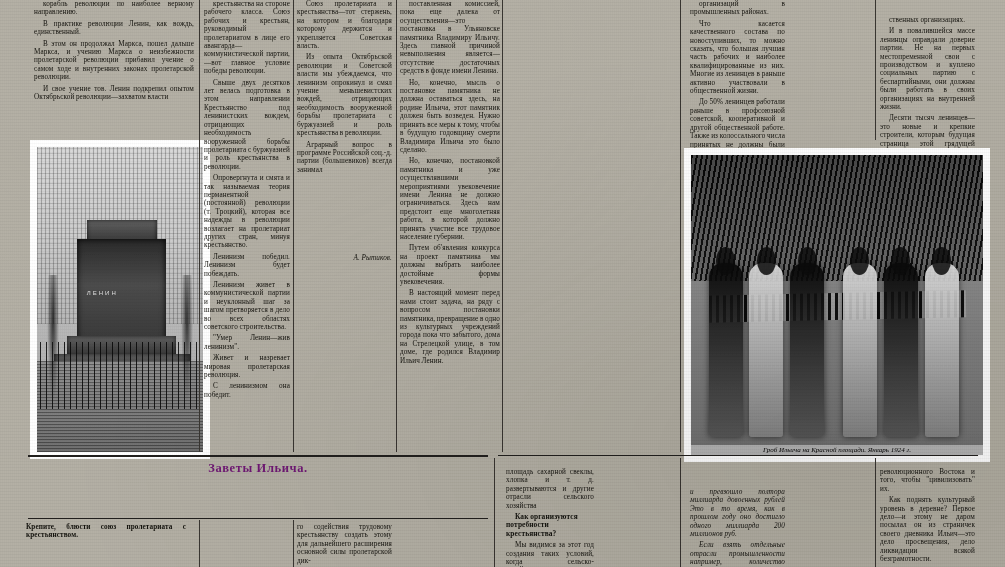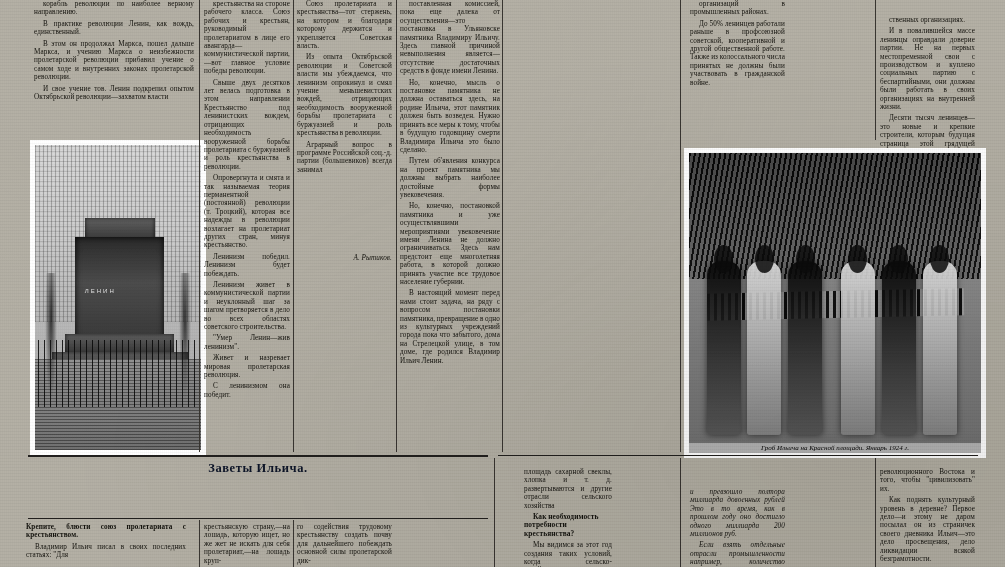--- a/index.html
+++ b/index.html
@@ -56,21 +56,21 @@
     position: absolute;
     background: #3a3733;
     width: 1px;
   }
 
   
   .photo {
     position: absolute;
     overflow: hidden;
     background: #22c55e;
-    border: 5px solid #fef9c3;
+    border: 7px solid #fef9c3;
     filter: grayscale(1) contrast(1.15);
   }
   .photo .cap {
     position: absolute;
     left: 0; right: 0; bottom: 0;
     font-size: 7px;
     text-align: center;
     color: #17150f;
     background: rgba(190,186,176,0.82);
     padding: 1px 0;
@@ -169,21 +169,21 @@
     text-align: center;
     color: #131210;
     text-shadow: 0 0 1px rgba(0,0,0,.6);
   }
   .subhead {
     font-family: "Liberation Serif", serif;
     font-weight: bold;
     font-size: 12.5px;
     letter-spacing: .6px;
     text-align: center;
-    color: #0f172a;
+    color: #701a75;
     margin-top: 1px;
   }
   .lede { font-weight: bold; }
   .smallhead {
     font-weight: bold;
     font-size: 7.4px;
     text-align: left;
     margin: 2px 0 2px 0;
     text-indent: 0;
   }
@@ -229,27 +229,28 @@
   <div class="col" style="left:297px; top:0px; width:95px; height:452px;">
     <p>Союз пролетариата и крестьянства—тот стержень, на котором и благодаря которому держится и укрепляется Советская власть.</p>
     <p>Из опыта Октябрьской революции и Советской власти мы убеждаемся, что ленинизм опрокинул и смял учение меньшевистских вождей, отрицающих необходимость вооруженной борьбы пролетариата с буржуазией и роль крестьянства в революции.</p>
     <p>Аграрный вопрос в программе Российской соц.-д. партии (большевиков) всегда занимал</p>
     <div class="sig" style="margin-top:80px;">А. Рытиков.</div>
   </div>
 
   <div class="col" style="left:400px; top:0px; width:100px; height:452px;">
     <p>поставленная комиссией, пока еще далека от осуществления—это постановка в Ульяновске памятника Владимиру Ильичу. Здесь главной причиной невыполнения является—отсутствие достаточных средств в фонде имени Ленина.</p>
     <p>Но, конечно, мысль о постановке памятника не должна оставаться здесь, на родине Ильича, этот памятник должен быть возведен. Нужно принять все меры к тому, чтобы в будущую годовщину смерти Владимира Ильича это было сделано.</p>
+    <p>Но, конечно, постановкой памятника и уже осуществлявшими мероприятиями увековечение имени Ленина не должно ограничиваться. Здесь нам предстоит еще многолетняя работа, в которой должно принять участие все трудовое население губернии.</p>
     <p>Путем об'явления конкурса на проект памятника мы должны выбрать наиболее достойные формы увековечения.</p>
-    <p>Но, конечно, постановкой памятника и уже осуществлявшими мероприятиями увековечение имени Ленина не должно ограничиваться. Здесь нам предстоит еще многолетняя работа, в которой должно принять участие все трудовое население губернии.</p>
     <p>В настоящий момент перед нами стоит задача, на ряду с вопросом постановки памятника, превращение в одно из культурных учреждений города пока что забытого, дома на Стрелецкой улице, в том доме, где родился Владимир Ильич Ленин.</p>
   </div>
 
   <div class="col" style="left:690px; top:0px; width:95px; height:135px;">
     <p>организаций в промышленных районах.</p>
+    <p>Что касается качественного состава по новоступивших, то можно сказать, что большая лучшая часть рабочих и наиболее квалифицированные из них. Многие из ленинцев в раньше активно участвовали в общественной жизни.</p>
     <p>До 50% ленинцев работали раньше в профсоюзной советской, кооперативной и другой общественной работе. Также из колоссального числа принятых не должны были участвовать в гражданской войне.</p>
   </div>
 
   <div class="col" style="left:880px; top:16px; width:95px; height:140px;">
     <p>ственных организациях.</p>
     <p>И в повалившейся массе ленинцы оправдали доверие партии. Не на первых местопременной свои с производством и куплено социальных партию с беспартийными, они должны были работать в своих организациях на внутренней жизни.</p>
     <p>Десяти тысяч ленинцев—это новые и крепкие строители, которым будущая страница этой грядущей картине решать трудную задачу строительства того великого дела, которое завещал нам Владимир Ильич.</p>
   </div>
 
   <div class="photo" style="left:684px; top:148px; width:292px; height:300px;">
@@ -277,34 +278,30 @@
   <div class="rule-h" style="left:498px; top:455px; width:480px; height:1px;"></div>
 
   <div class="headline-wrap" style="left:28px; top:460px; width:460px;">
     <div class="subhead">Заветы Ильича.</div>
   </div>
 
   <div class="rule-h" style="left:28px; top:518px; width:460px; height:1px;"></div>
 
   <div class="col" style="left:26px; top:523px; width:160px; height:44px;">
     <p class="noind lede">Крепите, блюсти союз пролетариата с крестьянством.</p>
-    <p>Владимир Ильич писал в своих последних статьях: "Для</p>
-  </div>
-
-  <div class="col" style="left:204px; top:523px; width:86px; height:44px;">
-    <p class="noind">крестьянскую страну,—на лошадь, которую ищет, но же жет не искать для себя пролетариат,—на лошадь круп-</p>
-  </div>
+  </div>
+
 
   <div class="col" style="left:297px; top:523px; width:95px; height:44px;">
-    <p class="noind">го содействия трудовому крестьянству создать почву для дальнейшего побеждать основной силы пролетарской дик-</p>
-  </div>
-
-  <div class="col" style="left:524px; top:468px; width:88px; height:99px;">
+    <p class="noind">го содействия трудовому крестьянству создать этому для дальнейшего расширения основной силы пролетарской дик-</p>
+  </div>
+
+  <div class="col" style="left:506px; top:468px; width:88px; height:99px;">
     <p class="noind">площадь сахарной свеклы, хлопка и т. д. развертываются и другие отрасли сельского хозяйства</p>
-    <p class="smallhead">Как необходимость потребности крестьянства?</p>
+    <p class="smallhead">Как организуются потребности крестьянства?</p>
     <p>Мы видимся за этот год создания таких условий, когда сельско-хозяйственная продук-</p>
   </div>
 
   <div class="col" style="left:690px; top:488px; width:95px; height:99px;font-style:italic;">
     <p class="noind">и превзошло полтора миллиарда довоенных рублей Это в то время, как в прошлом году оно достигло одного миллиарда 200 миллионов руб.</p>
     <p>Если взять отдельные отрасли промышленности например, количество готовых хлопчато-бумажных тканей, то уве-</p>
   </div>
 
   <div class="col" style="left:880px; top:468px; width:95px; height:99px;">
     <p class="noind">революционного Востока и того, чтобы "цивилизовать" их.</p>

